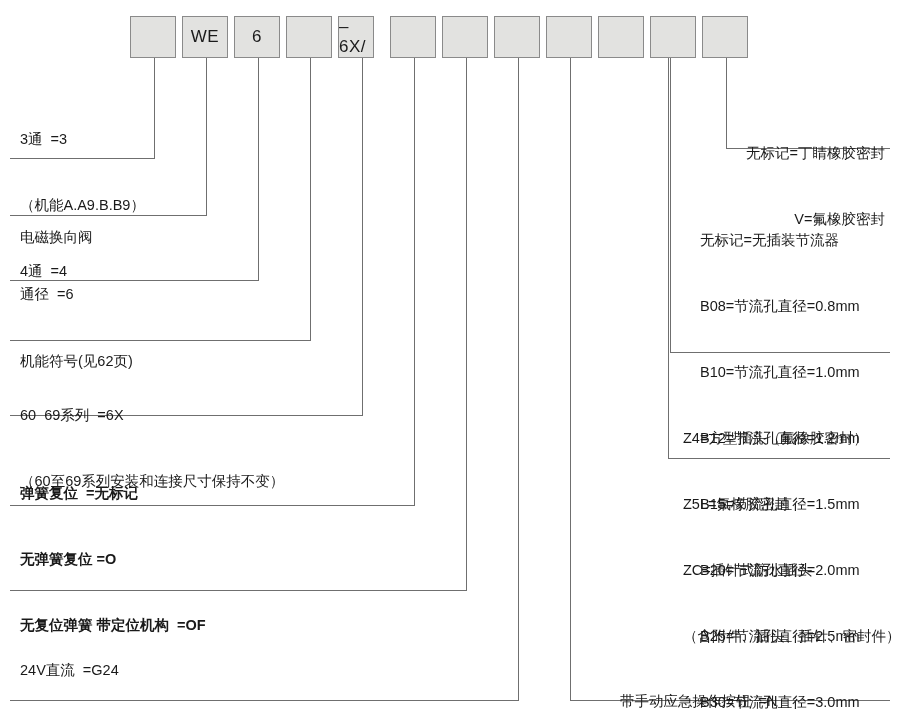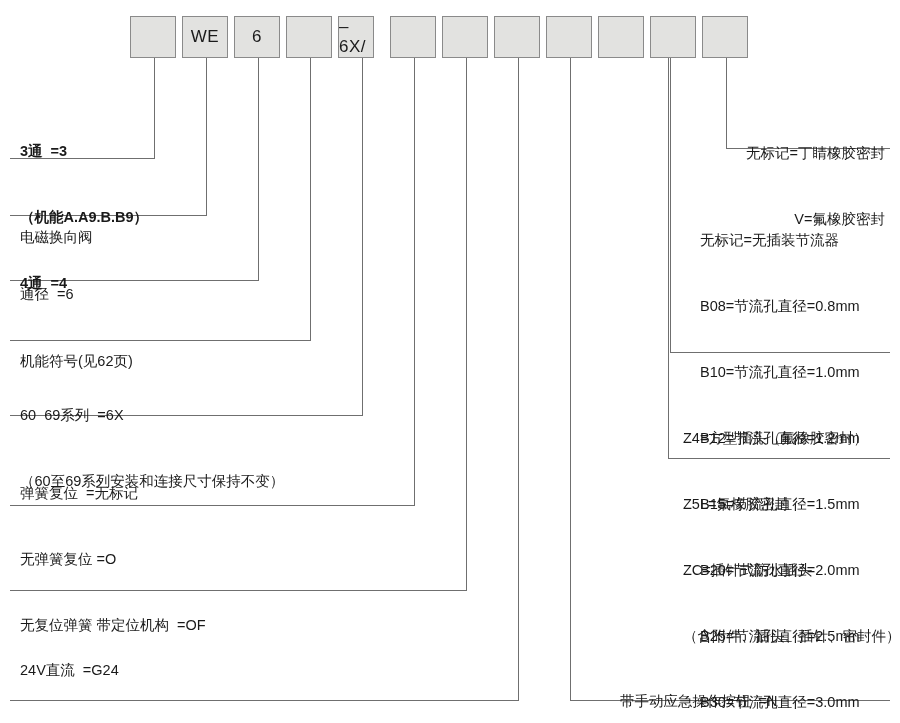--- a/index.html
+++ b/index.html
@@ -103,21 +103,21 @@
 
   <div class="vline" style="left:668px; top:58px;  height:400px;"></div>
   <div class="hline" style="left:668px; top:458px; width:222px;"></div>
 
   <div class="vline" style="left:670px; top:58px;  height:294px;"></div>
   <div class="hline" style="left:670px; top:352px; width:220px;"></div>
 
   <div class="vline" style="left:726px; top:58px;  height:90px;"></div>
   <div class="hline" style="left:726px; top:148px; width:164px;"></div>
 
-  <div class="label" style="left:20px; top:96px;font-weight:bold;">
+  <div class="label" style="left:20px; top:84px;">
     <div>3通  =3</div>
     <div>（机能A.A9.B.B9）</div>
     <div>4通  =4</div>
   </div>
 
   <div class="label" style="left:20px; top:182px;">
     <div>电磁换向阀</div>
   </div>
 
   <div class="label" style="left:20px; top:239px;">
@@ -126,21 +126,21 @@
 
   <div class="label" style="left:20px; top:306px;">
     <div>机能符号(见62页)</div>
   </div>
 
   <div class="label" style="left:20px; top:360px;">
     <div>60  69系列  =6X</div>
     <div>（60至69系列安装和连接尺寸保持不变）</div>
   </div>
 
-  <div class="label" style="left:20px; top:438px;">
+  <div class="label" style="left:20px; top:438px;font-weight:bold;">
     <div>弹簧复位  =无标记</div>
     <div>无弹簧复位 =O</div>
     <div>无复位弹簧 带定位机构  =OF</div>
   </div>
 
 
   <div class="label" style="left:20px; top:615px;">
     <div>24V直流  =G24</div>
     
     

